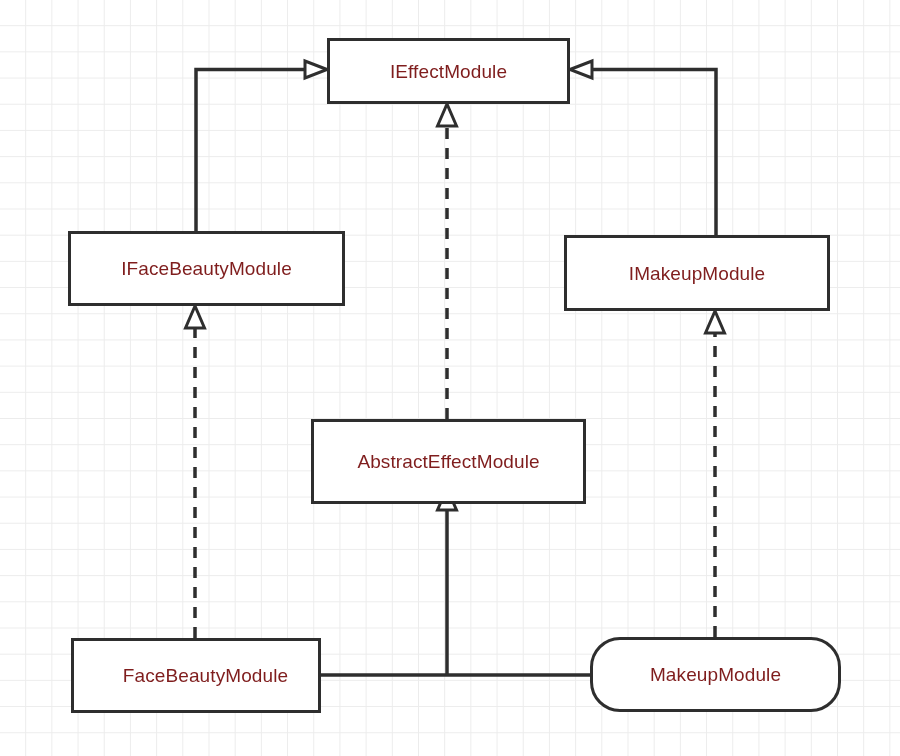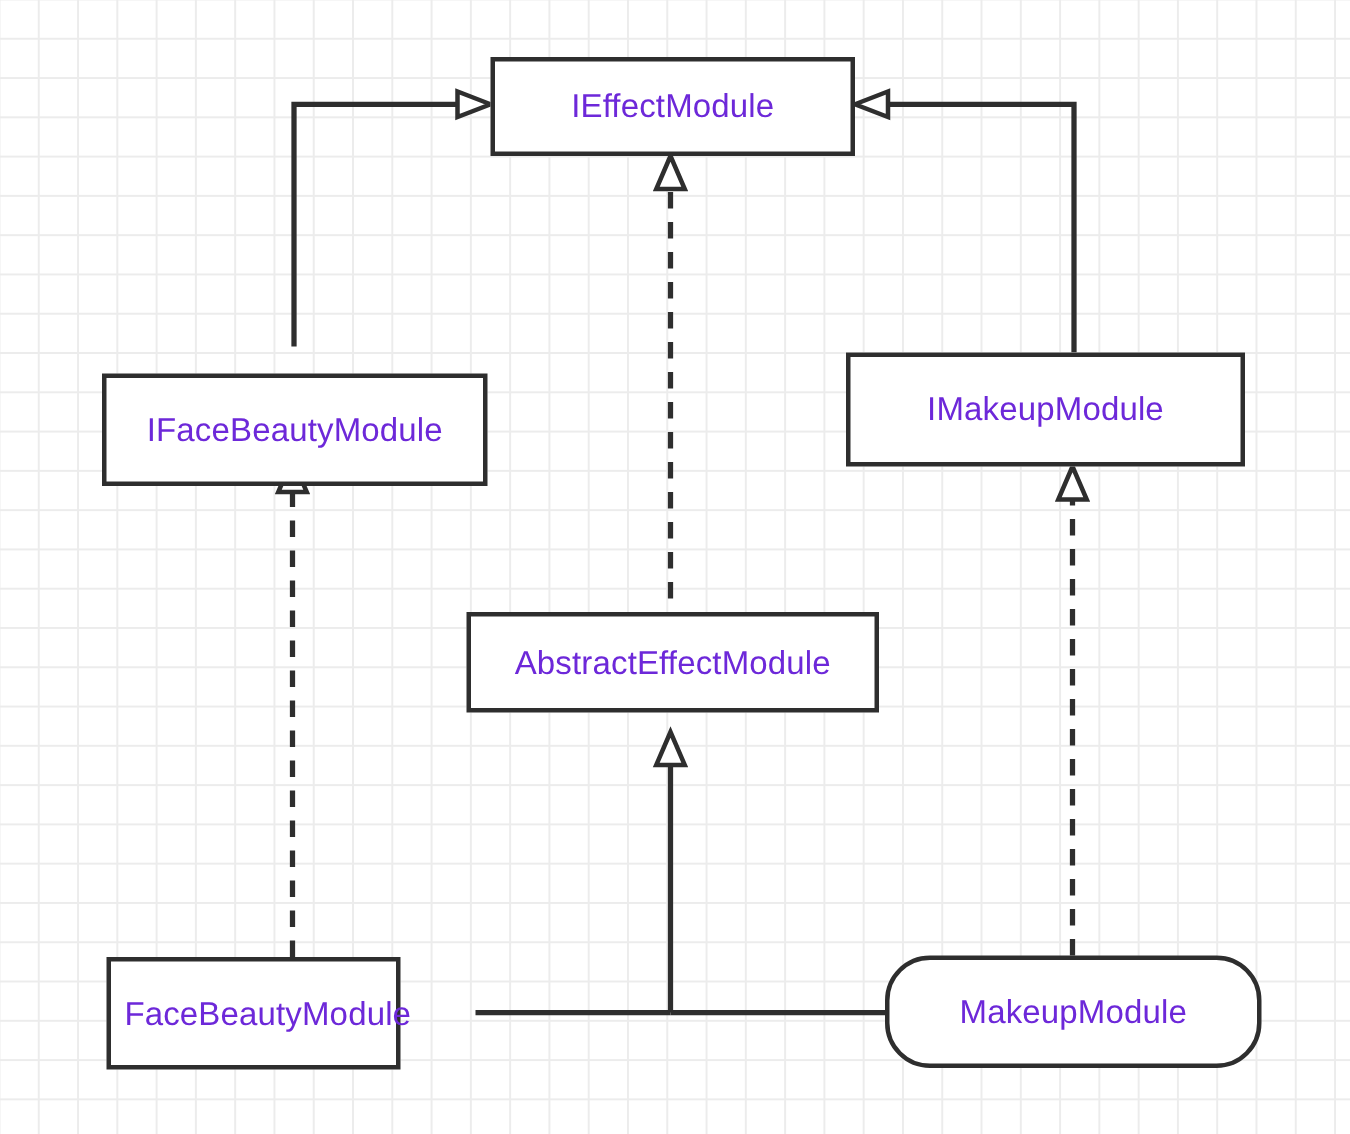--- a/index.html
+++ b/index.html
@@ -31,22 +31,22 @@
     position: absolute;
     box-sizing: border-box;
     background: #ffffff;
     border: 3px solid #2e2e2e;
     display: flex;
     align-items: center;
     justify-content: center;
     z-index: 5;
   }
   .uml-box .box-label {
-    font-size: 22px;
-    color: #6d28d9;
+    font-size: 19px;
+    color: #7f1d1d;
     letter-spacing: 0.1px;
     white-space: nowrap;
     line-height: 1;
   }
 </style>
 </head>
 <body>
 
 <div id="canvas">
 
@@ -87,33 +87,33 @@
       <path d="M 447 675 L 447 509" fill="none" stroke="#2e2e2e" stroke-width="3.5" stroke-linecap="butt"></path>
       <path d="M 447 488 L 437.5 510 L 456.5 510 Z" fill="#ffffff" stroke="#2e2e2e" stroke-width="3" stroke-linejoin="miter"></path>
     </g>
 
   </svg>
 
   <div class="uml-box" style="left:327px; top:38px; width:243px; height:66px;">
     <span class="box-label">IEffectModule</span>
   </div>
 
-  <div class="uml-box" style="left:68px; top:231px; width:257px; height:75px;margin-top:18px;">
+  <div class="uml-box" style="left:68px; top:231px; width:277px; height:75px;">
     <span class="box-label">IFaceBeautyModule</span>
   </div>
 
   <div class="uml-box" style="left:564px; top:235px; width:266px; height:76px;">
     <span class="box-label">IMakeupModule</span>
   </div>
 
-  <div class="uml-box" style="left:311px; top:408px; width:275px; height:67px;">
+  <div class="uml-box" style="left:311px; top:419px; width:275px; height:85px;">
     <span class="box-label">AbstractEffectModule</span>
   </div>
 
-  <div class="uml-box" style="left:71px; top:638px; width:196px; height:75px;padding-left:19px;">
+  <div class="uml-box" style="left:71px; top:638px; width:250px; height:75px;padding-left:19px;">
     <span class="box-label">FaceBeautyModule</span>
   </div>
 
   <div class="uml-box" style="left:590px; top:637px; width:251px; height:75px;border-radius:30px;">
     <span class="box-label">MakeupModule</span>
   </div>
 
 </div>
 
 </body></html>

